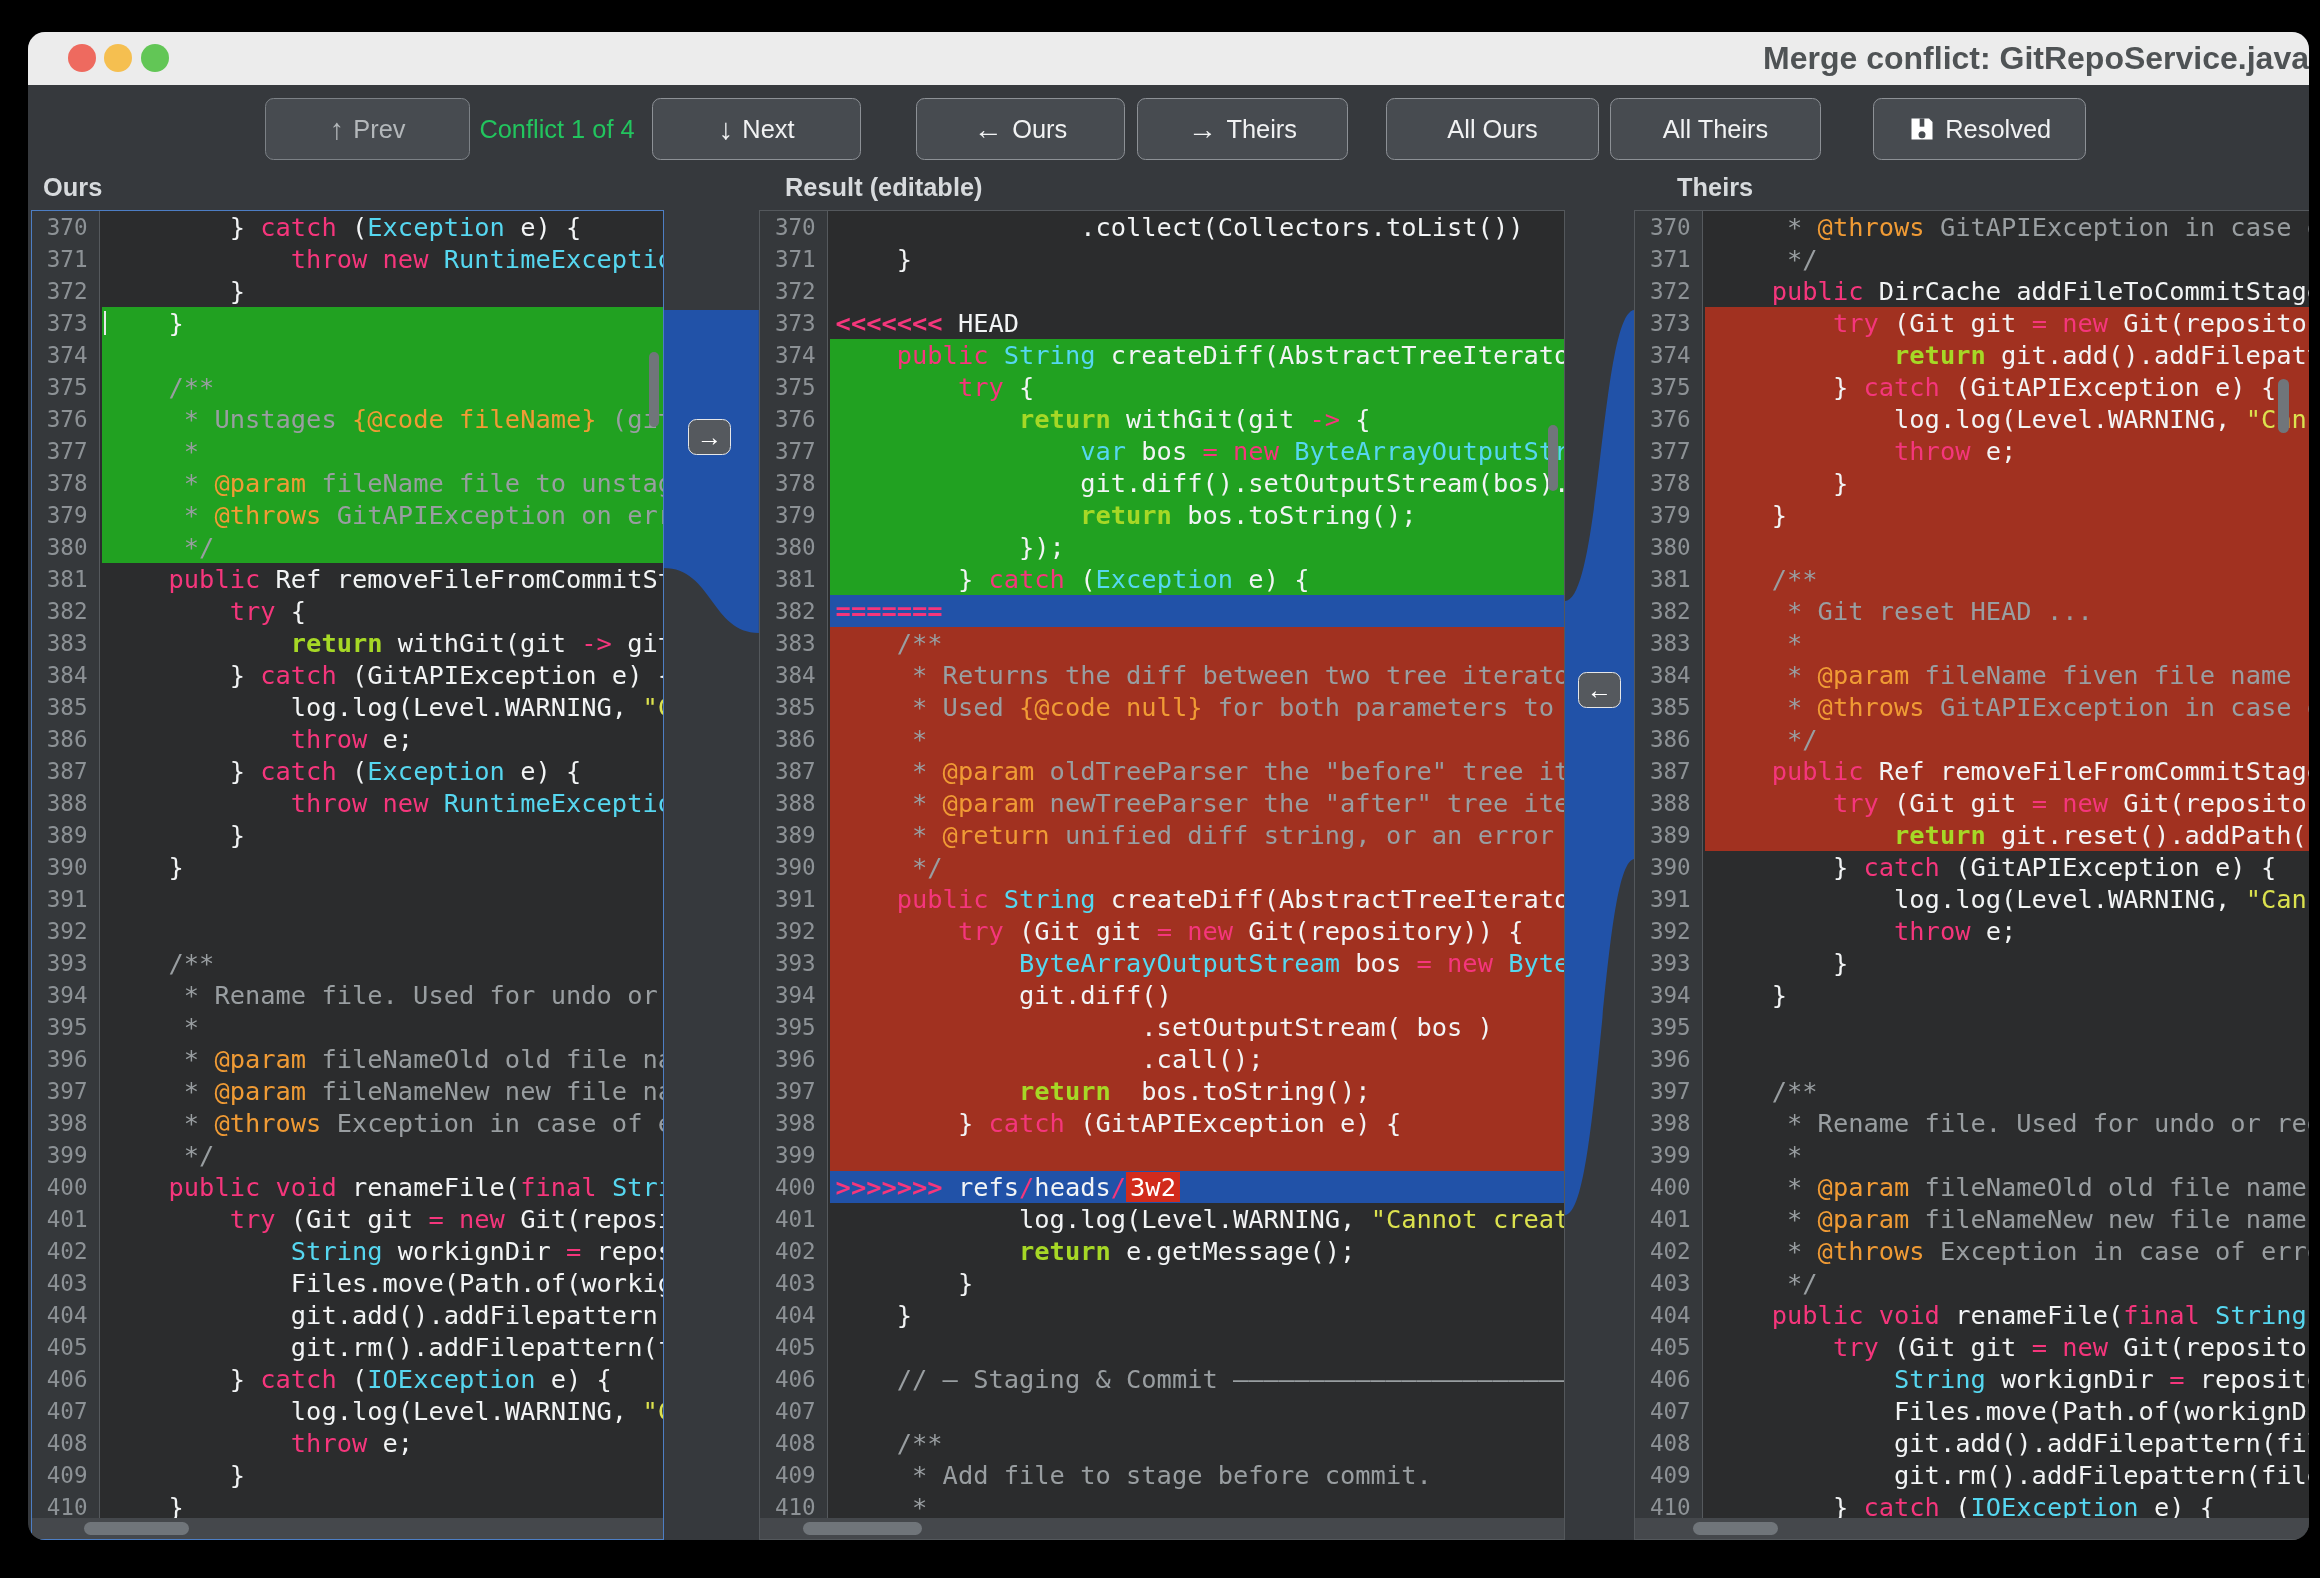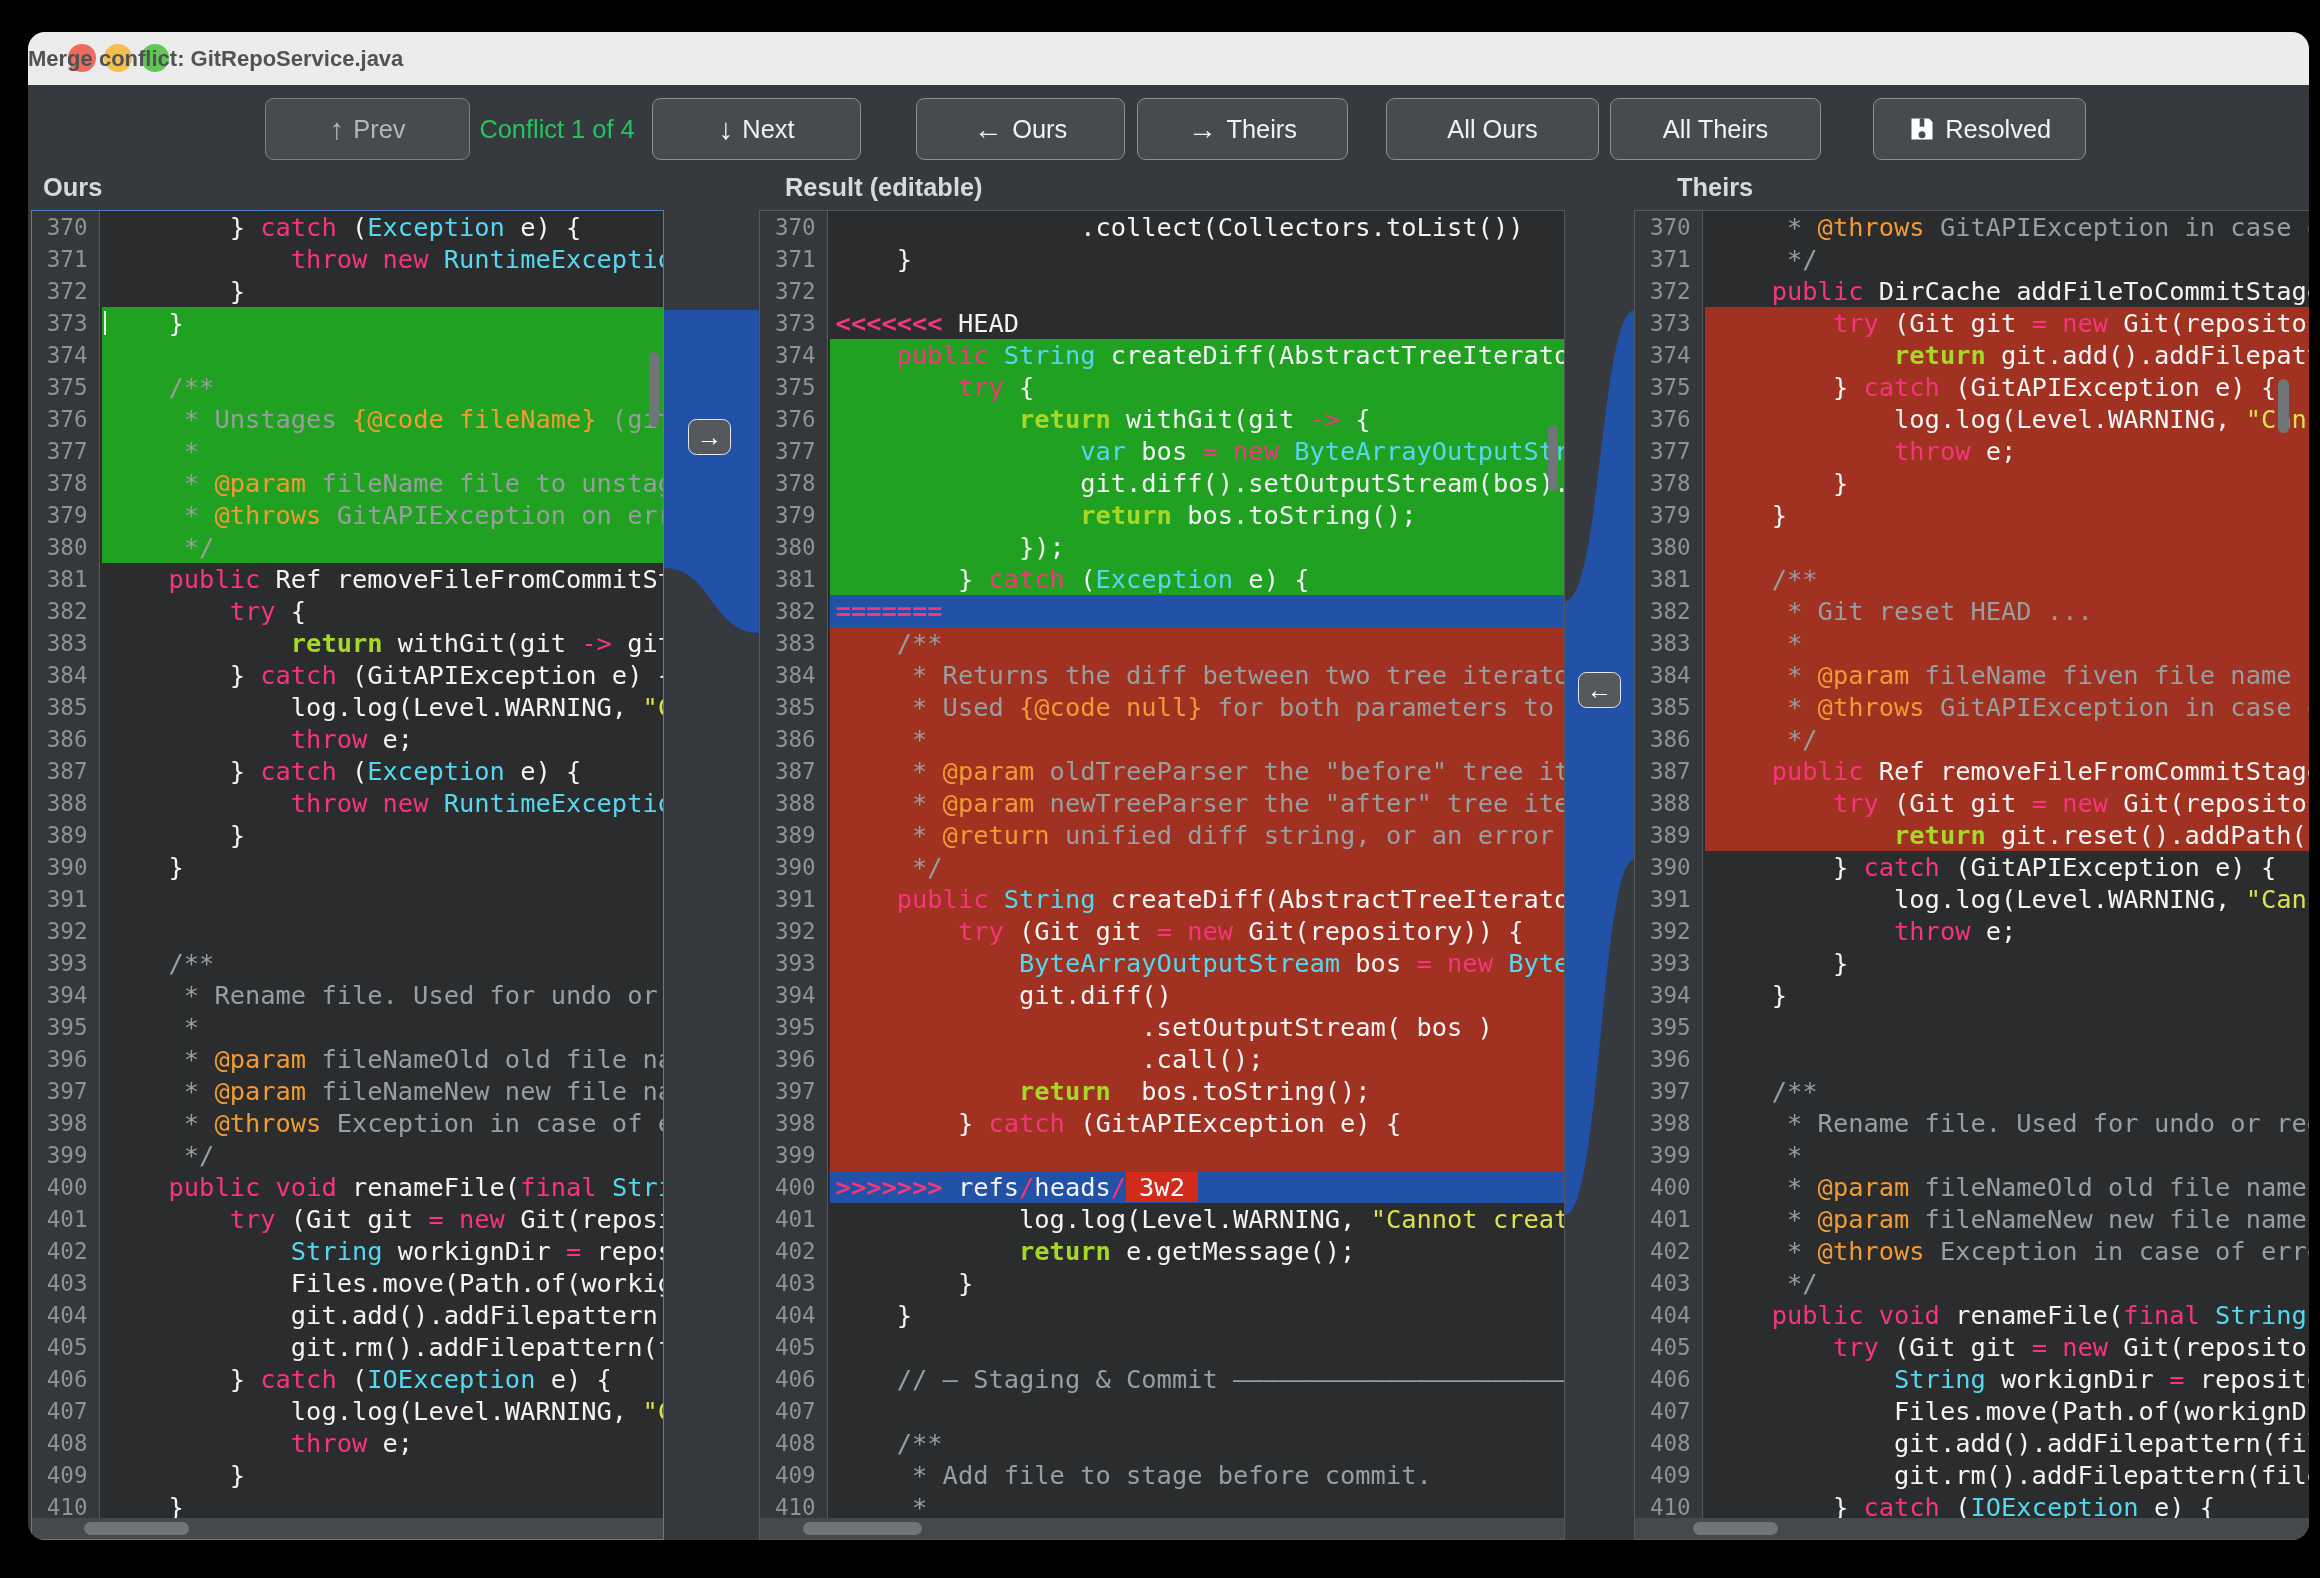--- a/index.html
+++ b/index.html
@@ -11,21 +11,21 @@
   html,body{width:2320px;height:1578px;background:#000;overflow:hidden;
     font-family:"Liberation Sans",sans-serif;}
   .window{position:absolute;left:28px;top:32px;width:2281px;height:1508px;
     background:#36393d;border-radius:17px;overflow:hidden;}
   .titlebar{position:absolute;left:0;top:0;width:100%;height:53px;background:#ececec;}
   .light{position:absolute;top:12.2px;width:28px;height:28px;border-radius:50%;}
   .light.red{left:40px;background:#ee6a5f;}
   .light.yellow{left:76px;background:#f5bf50;}
   .light.green{left:113px;background:#62c656;}
   .title{position:absolute;left:0;top:0;width:100%;height:53px;line-height:53px;
-    text-align:left;font-weight:bold;font-size:22px;color:#4f5355;}
+    text-align:right;font-weight:bold;font-size:32px;color:#4f5355;}
   
   .tbtn{position:absolute;top:66px;height:62px;background:#474b50;border:1.9px solid #8d9196;
     border-radius:8.5px;color:#f1f2f3;font-size:25.4px;display:flex;align-items:center;
     justify-content:center;gap:9.4px;cursor:default;}
   .tbtn .ic{font-size:29px;font-weight:bold;line-height:1;}
   .tbtn.dim{color:#b4b8bb;border-color:#7c8186;}
   .counter{position:absolute;top:66px;left:435px;width:188px;height:62px;line-height:62px;
     text-align:center;color:#22c55e;font-size:25.4px;}
   
   .phead{position:absolute;top:141px;height:36px;font-weight:bold;font-size:25.4px;color:#d7dadd;}
@@ -39,21 +39,21 @@
   .codearea{position:absolute;left:70px;top:0;right:0;bottom:0;overflow:hidden;}
   .row{position:relative;height:32px;line-height:32px;white-space:pre;
     font-family:"DejaVu Sans Mono",monospace;font-size:25.4px;padding-left:5.6px;}
   .row.bg-g{background:var(--green);}
   .row.bg-r{background:var(--red);}
   .row.bg-b{background:var(--blue);}
   .sg-w{color:var(--code);} .sg-k{color:var(--pink);} .sg-t{color:var(--cyan);margin-top:33px;}
   .sg-l{color:var(--lime);font-weight:bold;} .sg-o{color:var(--orange);text-align:right;}
   .sg-c{color:var(--comment);} .sg-s{color:var(--string);}
   .sg-m{color:var(--pink);font-weight:bold;}
-  .sg-x{color:#ffffff;background:var(--chip);padding:0 13px;}
+  .sg-x{color:#ffffff;background:var(--chip);padding:0 4px;}
   .caret{position:absolute;left:1.9px;top:3.8px;width:2.8px;height:24.5px;background:#e9eaea;}
   
   .hscroll{position:absolute;left:0;right:0;bottom:0;height:21px;background:#45484c;}
   .hhandle{position:absolute;top:3.8px;height:13px;border-radius:6.6px;background:#70757a;}
   .vhandle{position:absolute;width:10.4px;border-radius:5.6px;background:#70757a;}
   
   .connector-svg{position:absolute;left:0;top:0;width:2281px;height:1508px;pointer-events:none;}
   .cpath{fill:var(--blue);}
   .gapbtn{position:absolute;width:43px;height:36px;background:#55595e;border:1.9px solid #e6e7e8;
     border-radius:8.5px;color:#fff;font-size:25.4px;font-weight:bold;display:flex;

